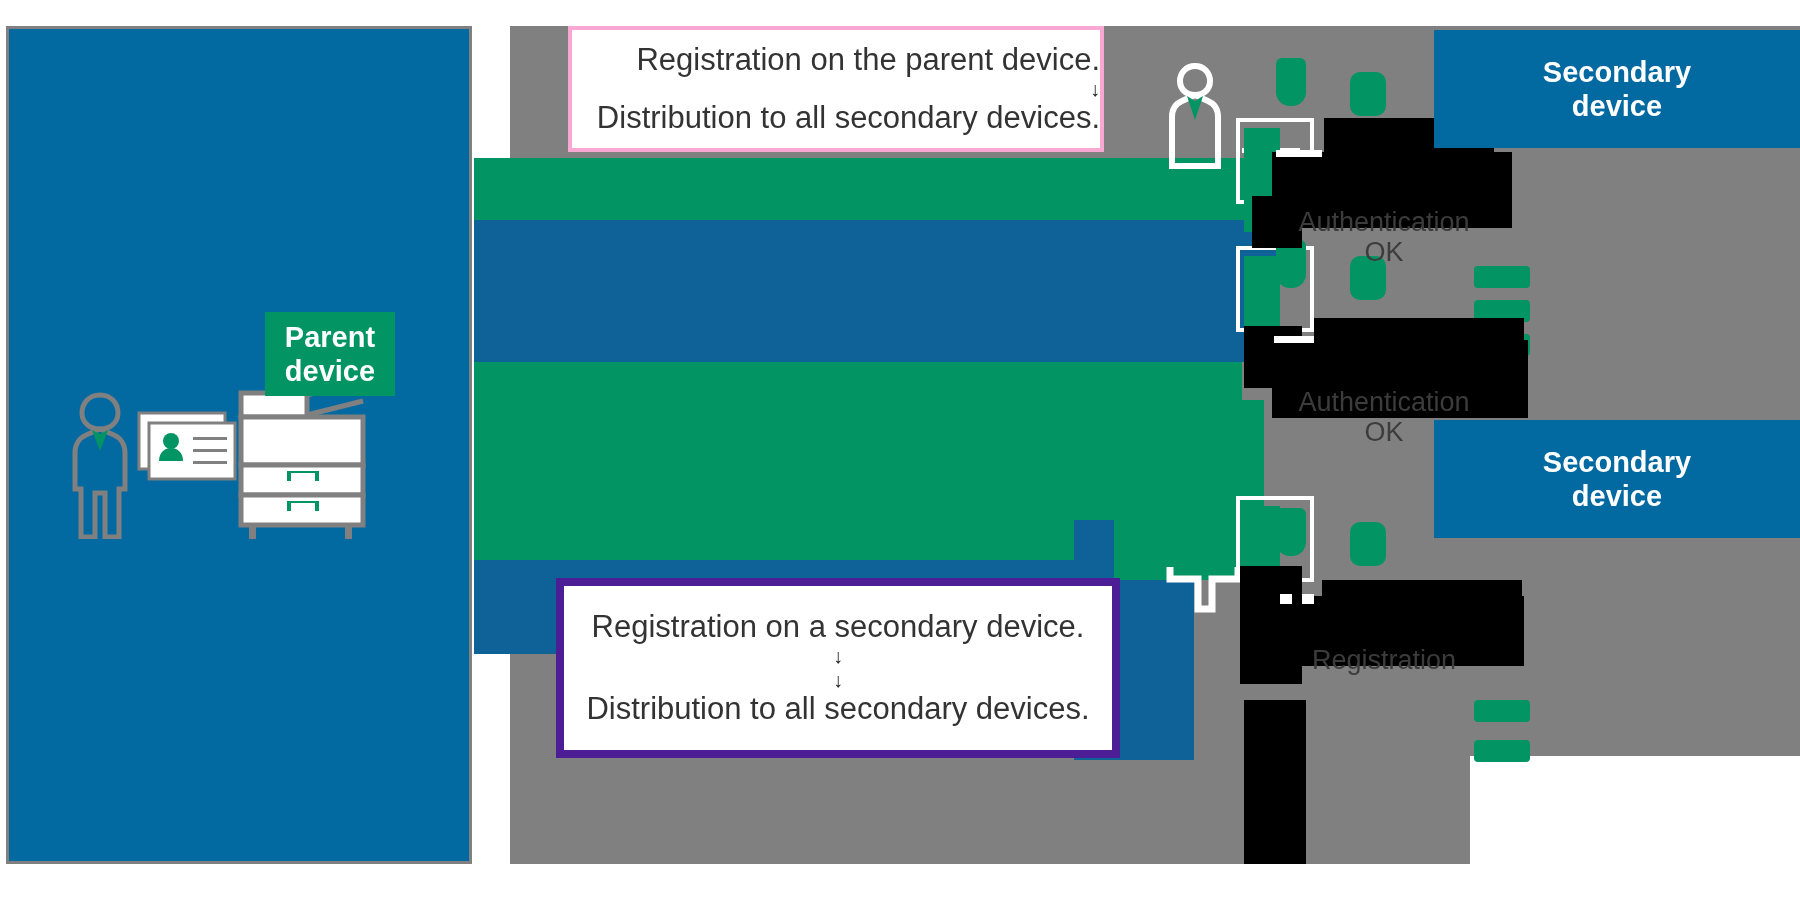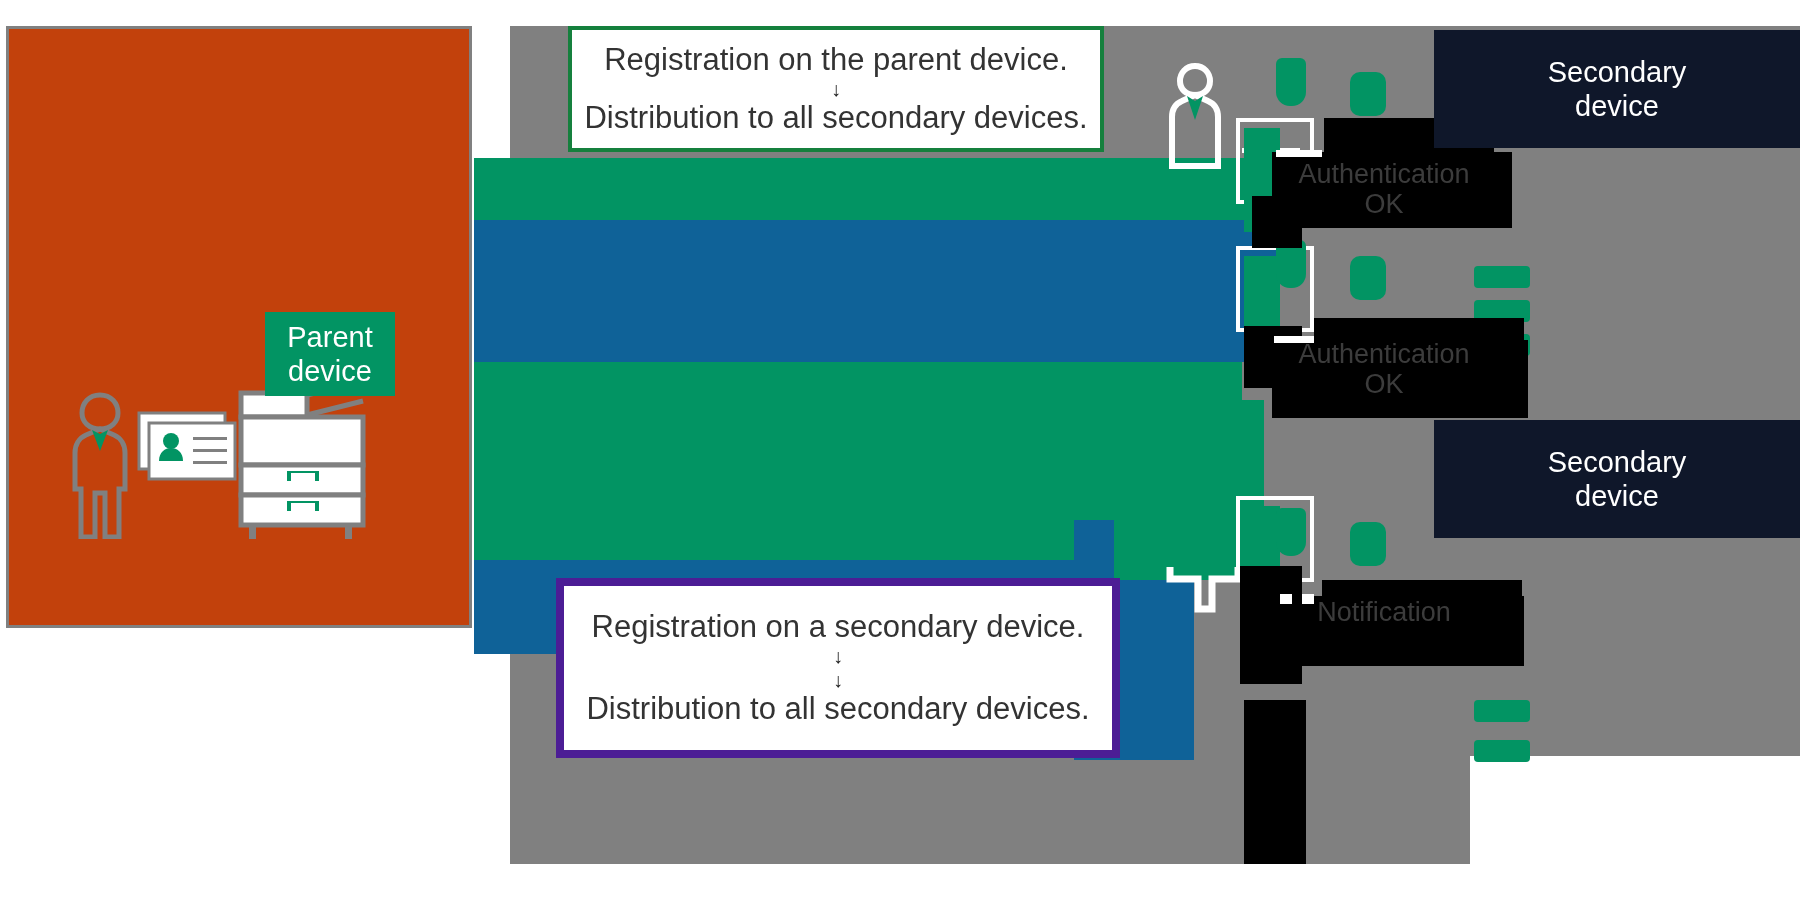--- a/index.html
+++ b/index.html
@@ -5,22 +5,22 @@
   html,body{margin:0;padding:0;background:#ffffff;}
   body{
     width:1800px;height:900px;position:relative;overflow:hidden;
     font-family:"Liberation Sans","DejaVu Sans",sans-serif;
     color:#333333;
   }
   .stage{position:absolute;left:0;top:0;width:1800px;height:900px;}
 
   
   .left-panel{
-    position:absolute;left:6px;top:26px;width:466px;height:602px;
-    background:#c2410c;border:3px solid #808080;box-sizing:border-box;
+    position:absolute;left:6px;top:26px;width:466px;height:838px;
+    background:#0369a1;border:3px solid #808080;box-sizing:border-box;font-weight:bold;
   }
   .parent-badge{
     position:absolute;left:256px;top:283px;width:130px;height:84px;
     background:#029463;color:#ffffff;
     display:flex;align-items:center;justify-content:center;
     text-align:center;line-height:1.18;font-size:29px;
     white-space:pre-line;
   }
 
   
@@ -40,42 +40,42 @@
   .band{position:absolute;}
   .band.green{background:#029463;}
   .band.blue{background:#0f6298;}
 
   
   .callout{
     position:absolute;background:#ffffff;box-sizing:border-box;
     display:flex;flex-direction:column;align-items:center;justify-content:center;
     text-align:center;color:#333333;
   }
-  .callout.top{border:4px solid #15803d;}
+  .callout.top{border:4px solid #f9a8d4;align-items:flex-end;}
   .callout.bottom{border:8px solid #4c1d95;}
   .callout .line{font-size:31px;line-height:1.1;white-space:nowrap;}
   .callout .arrow{
     font-size:20px;line-height:1;color:#222222;margin:2px 0 2px 0;
     display:block;
   }
 
   
   .secondary-badge{
-    position:absolute;background:#0f172a;color:#ffffff;
+    position:absolute;background:#0369a1;color:#ffffff;
     display:flex;align-items:center;justify-content:center;text-align:center;
-    font-size:29px;line-height:1.18;white-space:pre-line;
+    font-size:29px;line-height:1.18;white-space:pre-line;font-weight:bold;
   }
 
   
   .redact{position:absolute;background:#000000;}
 
   
   .status-text{
     position:absolute;color:#3c3c3c;font-size:27px;line-height:1.1;
-    text-align:center;white-space:pre-line;
+    text-align:center;white-space:pre-line;margin-top:48px;
   }
 
   
   .glyph{position:absolute;}
   .white-frame{position:absolute;border:4px solid #ffffff;}
   .white-line{position:absolute;background:#ffffff;}
   .green-block{position:absolute;background:#029463;}
 </style>
 </head>
 <body>
@@ -181,21 +181,21 @@
 
     <div class="white-line" style="left:802px;top:150px;width:46px;height:7px;"></div>
     <div class="white-line" style="left:800px;top:336px;width:40px;height:7px;"></div>
     <div class="white-line" style="left:806px;top:594px;width:12px;height:10px;"></div>
     <div class="white-line" style="left:828px;top:594px;width:12px;height:10px;"></div>
 
     <div class="status-text" style="left:800px;top:160px;width:220px;">Authentication
 OK</div>
     <div class="status-text" style="left:800px;top:340px;width:220px;">Authentication
 OK</div>
-    <div class="status-text" style="left:800px;top:598px;width:220px;">Notification</div>
+    <div class="status-text" style="left:800px;top:598px;width:220px;">Registration</div>
 
     <div class="secondary-badge" style="left:960px;top:30px;width:366px;height:118px;">Secondary
 device</div>
     <div class="secondary-badge" style="left:960px;top:420px;width:366px;height:118px;">Secondary
 device</div>
 
   </div>
 
   <div class="callout top" style="left:568px;top:26px;width:536px;height:126px;">
     <div class="line">Registration on the parent device.</div>

